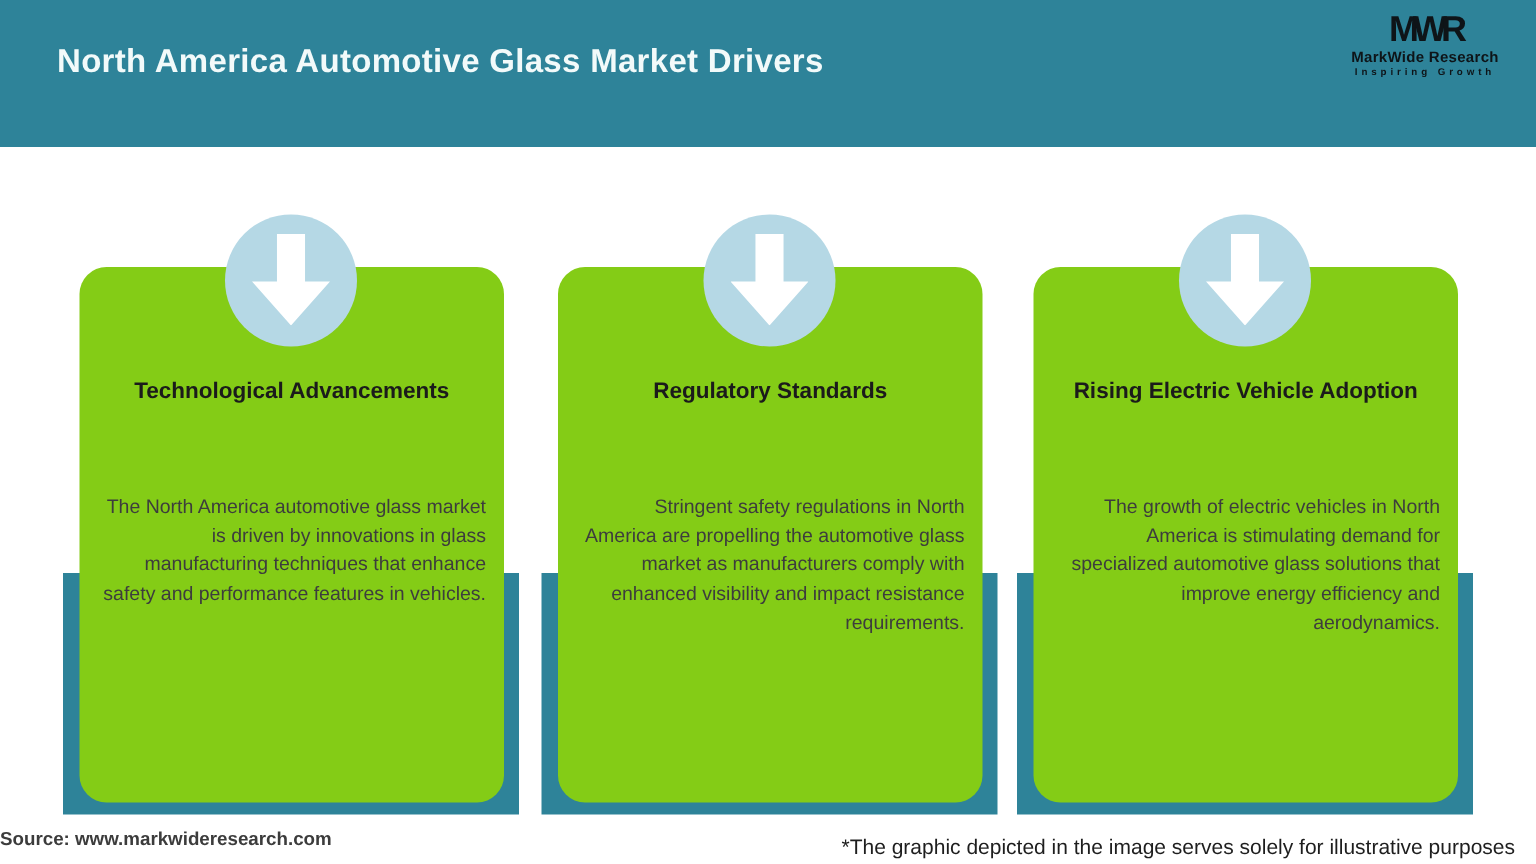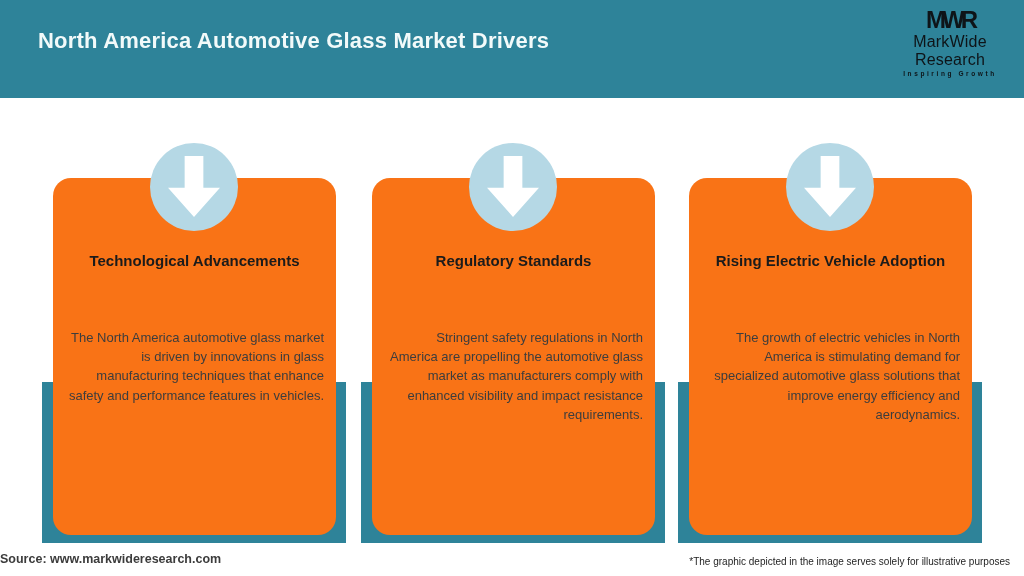--- a/index.html
+++ b/index.html
@@ -23,39 +23,39 @@
   }
   .logo {
     position: absolute; right: 14px; top: 8px; width: 120px; text-align: center;
     color: #0E1418;
   }
   .logo-mark {
     font-size: 24px; font-weight: bold; 
     letter-spacing: -4px; line-height: 1.0; color: #0E1418;
   }
   .logo-name {
-    font-size: 16px; font-weight: normal; letter-spacing: 0.2px; margin-top: 1px;
+    font-size: 10px; font-weight: bold; letter-spacing: 0.2px; margin-top: 1px;
   }
   .logo-tagline {
     font-size: 6.5px; font-weight: bold; letter-spacing: 2.6px; margin-top: 1px;
   }
 
   
   .group { position: absolute; top: 143px; width: 304px; height: 400px; }
   .group-1 { left: 42px; }
   .group-2 { left: 361px; }
   .group-3 { left: 678px; }
 
   .backing {
     position: absolute; left: 0; top: 239px; width: 304px; height: 161px;
     background: #2E8399;
   }
   .card {
     position: absolute; left: 11px; top: 35px; width: 283px; height: 357px;
-    background: #f97316; border-radius: 18px;
+    background: #84cc16; border-radius: 18px;
   }
   .badge {
     position: absolute; left: 50%; top: 0; width: 88px; height: 88px;
     margin-left: -44px; border-radius: 50%; background: #B5D8E5; z-index: 3;
   }
   .arrow {
     position: absolute; left: 50%; top: 13px; width: 52px; height: 61px;
     margin-left: -26px; background: #ffffff;
     clip-path: polygon(32% 0, 68% 0, 68% 52%, 100% 52%, 50% 100%, 0 52%, 32% 52%);
   }
@@ -69,21 +69,21 @@
     font-size: 13px; line-height: 1.48; color: #3D3D3D; text-align: right;
   }
 
   
   .source {
     position: absolute; left: 0; top: 552px; width: 1014px;
     text-align: left; font-size: 12.5px; font-weight: bold; color: #3C3C3C;
   }
   .disclaimer {
     position: absolute; right: 14px; top: 556px;
-    font-size: 10px; color: #1E1E1E;
+    font-size: 14px; color: #1E1E1E;
   }
 </style>
 </head>
 <body>
 
 <div class="canvas">
 
   <header class="header">
     <h1 class="page-title">North America Automotive Glass Market Drivers</h1>
     <div class="logo">

